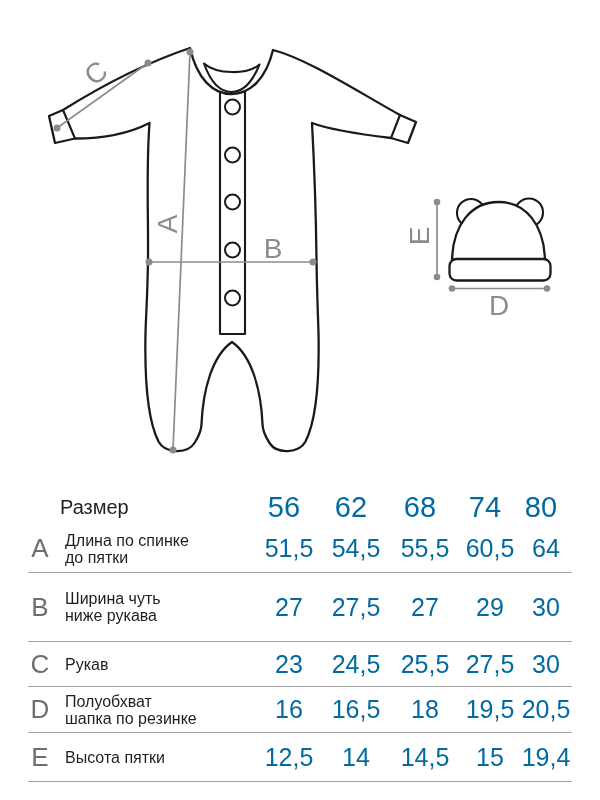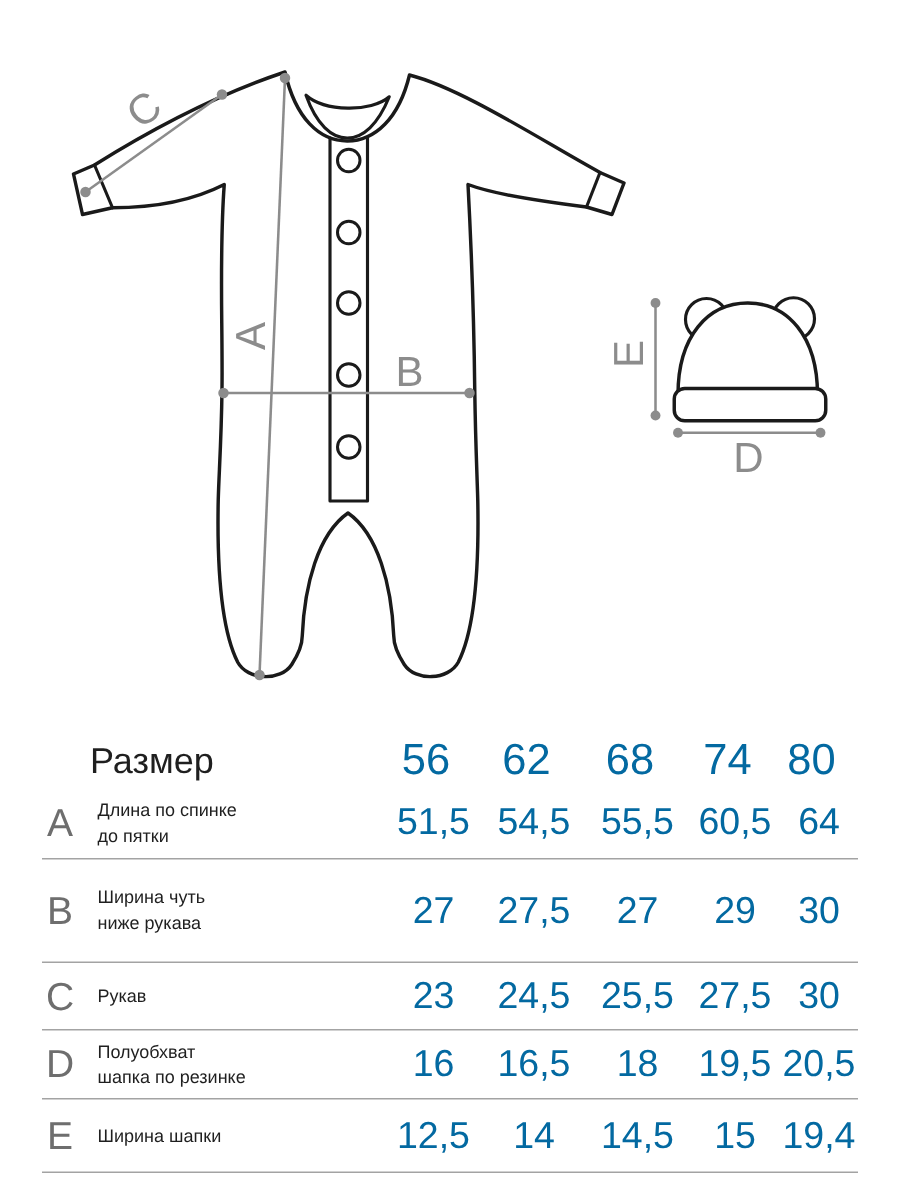--- a/index.html
+++ b/index.html
@@ -14,31 +14,31 @@
   .snap{fill:#ffffff;stroke:#1a1a1a;stroke-width:2;}
   .measure{stroke:#8c8c8c;stroke-width:1.7;fill:none;}
   .mdot{fill:#8c8c8c;stroke:none;}
   .mlabel{fill:#8c8c8c;font-family:"Liberation Sans","DejaVu Sans",sans-serif;font-size:28px;}
 
   .size-table{position:absolute;left:28px;top:490px;width:544px;}
   .trow{display:flex;align-items:center;}
   .trow.bordered{border-bottom:1px solid #a3a3a3;}
   .cell{box-sizing:border-box;}
   .c-letter{width:34px;text-align:center;padding-right:10px;font-size:26px;color:#6e6e6e;}
-  .c-label{width:194px;padding-left:3px;font-size:12px;line-height:17px;color:#1f1f1f;}
+  .c-label{width:194px;padding-left:3px;font-size:16px;line-height:17px;color:#1f1f1f;}
   .c-label span{display:block;}
   .c-val{text-align:center;font-size:25px;color:#0369a1;}
   .v1{width:66px;}.v2{width:68px;}.v3{width:70px;}.v4{width:60px;}.v5{width:52px;}
   .row-h{height:35px;}
   .row-a{height:47px;}
   .row-b{height:68px;}
   .row-c{height:44px;}
   .row-d{height:45px;}
   .row-e{height:48px;}
-  .header-label{font-size:24px;margin-left:-5px;}
+  .header-label{font-size:20px;margin-left:-5px;}
   .header-size{font-size:29px;}
 </style>
 </head>
 <body>
 
 <div class="canvas">
 
   <svg class="diagram" viewBox="0 0 600 485" xmlns="http://www.w3.org/2000/svg">
 
     <path class="garment" d="
@@ -181,21 +181,21 @@
       <div class="cell c-val v1">16</div>
       <div class="cell c-val v2">16,5</div>
       <div class="cell c-val v3">18</div>
       <div class="cell c-val v4">19,5</div>
       <div class="cell c-val v5">20,5</div>
     </div>
 
     <div class="trow row-e bordered">
       <div class="cell c-letter">E</div>
       <div class="cell c-label">
-        <span>Ширина шапки</span>
+        <span>Высота пятки</span>
       </div>
       <div class="cell c-val v1">12,5</div>
       <div class="cell c-val v2">14</div>
       <div class="cell c-val v3">14,5</div>
       <div class="cell c-val v4">15</div>
       <div class="cell c-val v5">19,4</div>
     </div>
 
   </div>
 </div>

